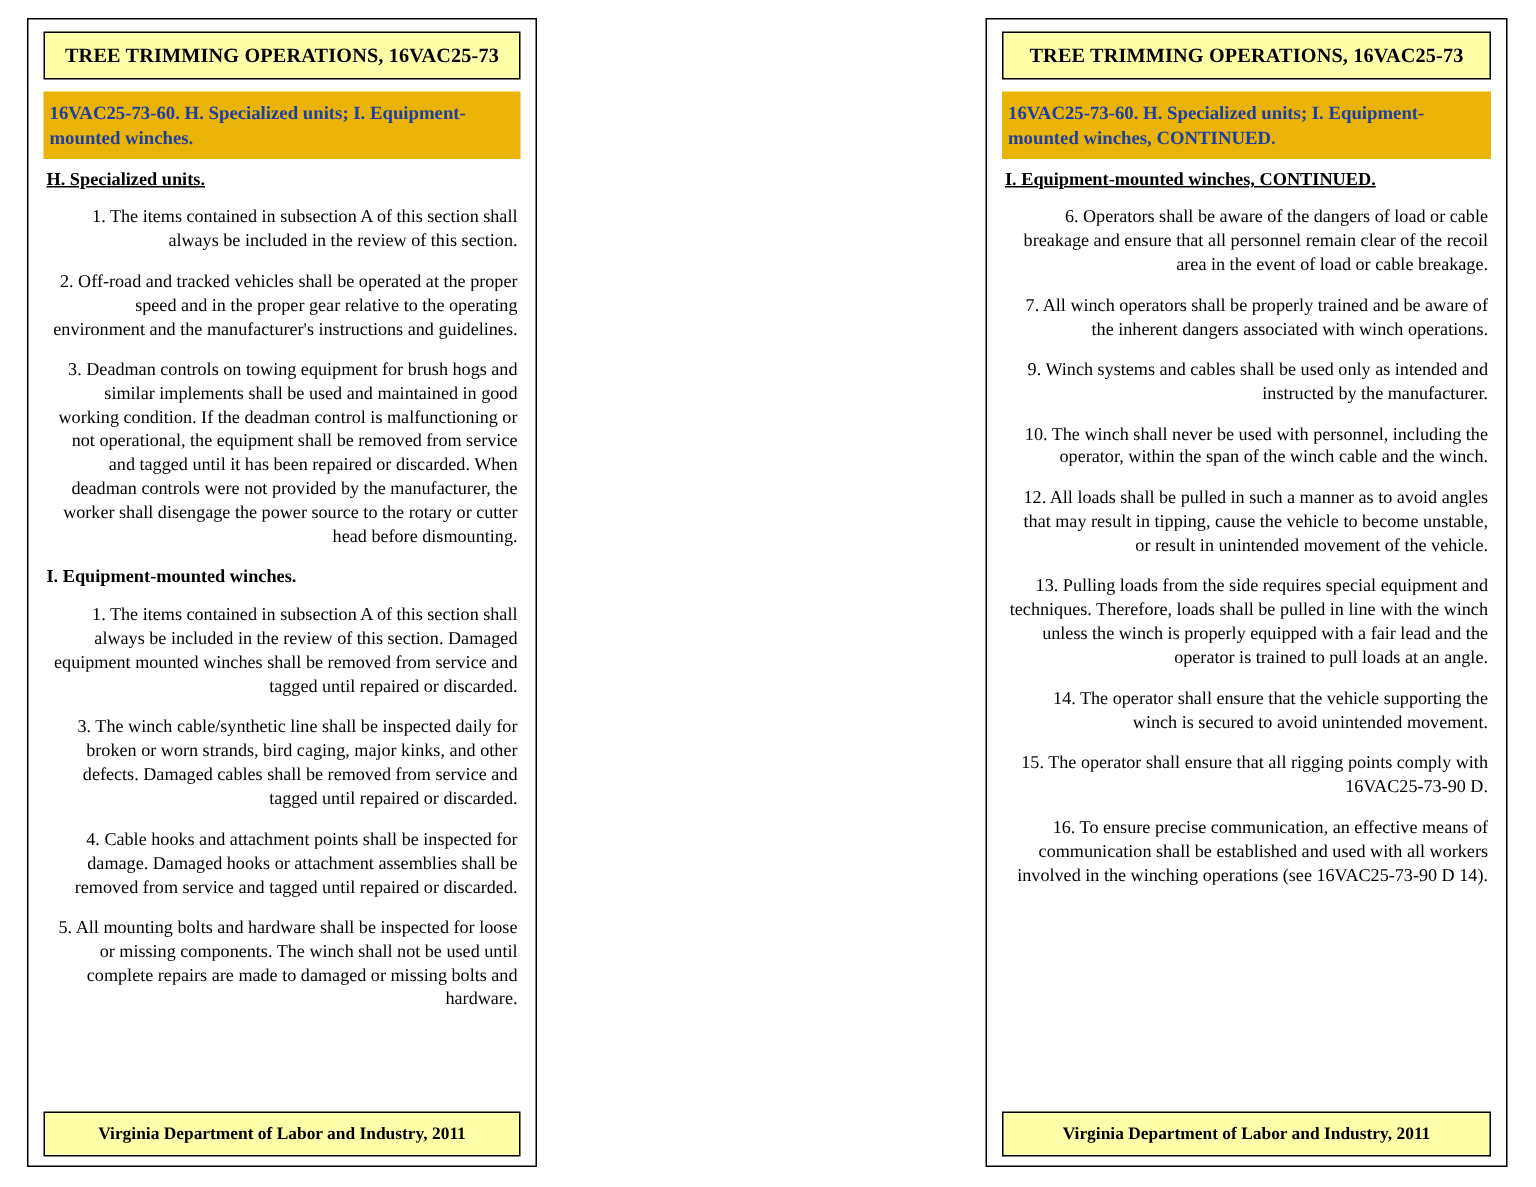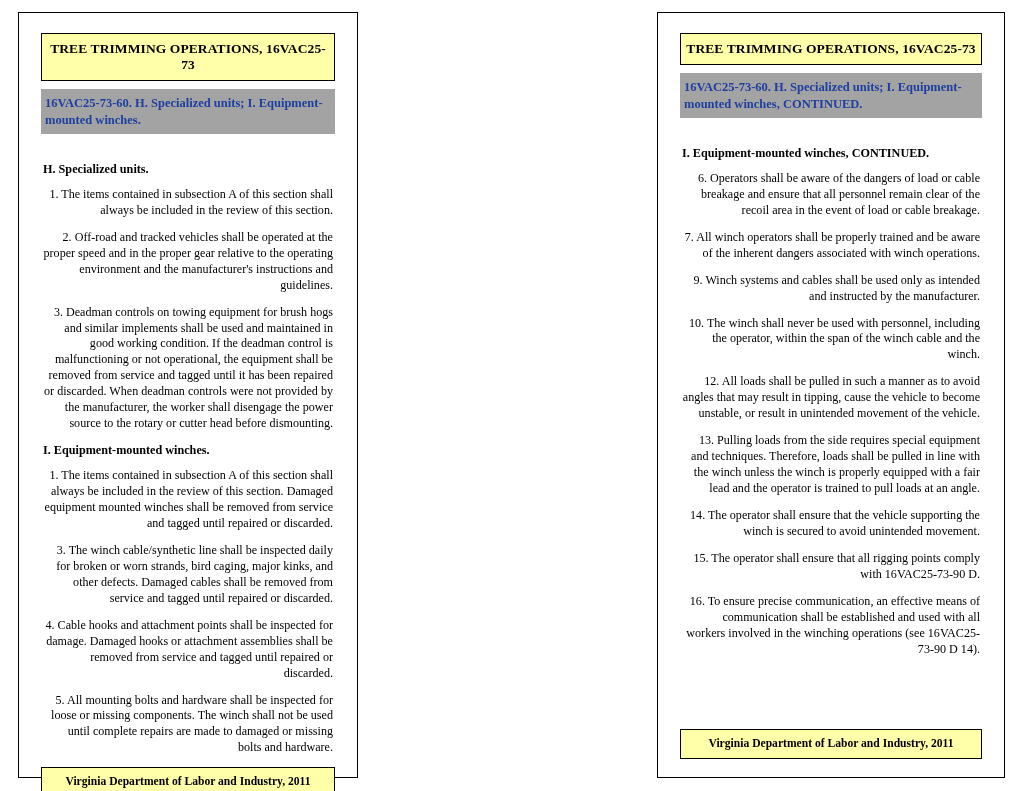--- a/index.html
+++ b/index.html
@@ -20,21 +20,21 @@
     top: 0;
     left: 0;
     width: 1024px;
     height: 791px;
   }
   .panel {
     position: absolute;
     border: 1px solid #000000;
     box-sizing: border-box;
     background: #ffffff;
-    padding: 12px;
+    padding: 0;
   }
   .panel-left {
     left: 18px;
     top: 12px;
     width: 340px;
     height: 766px;
   }
   .panel-right {
     left: 657px;
     top: 12px;
@@ -51,41 +51,42 @@
   .title-bar {
     background: #ffffaa;
     border: 1px solid #000000;
     text-align: center;
     font-weight: bold;
     font-size: 13.5px;
     padding: 7px 4px 7px 4px;
     letter-spacing: 0.1px;
   }
   .subtitle-bar {
-    background: #a3a3a3;
+    background: #eab308;
     color: #1f3fa0;
     font-weight: bold;
     font-size: 12.5px;
     padding: 6px 6px 6px 4px;
     margin-top: 8px;
     line-height: 1.32;
   }
   .body-area {
     flex: 1 1 auto;
     padding: 0 2px;
     margin-top: 6px;
   }
   .section-head {
     font-weight: bold;
     font-size: 12.2px;
     margin: 10px 0 9px 0;
     line-height: 1.3;
   }
   .section-head.first {
-    margin-top: 22px;
+    margin-top: 0;
+    text-decoration: underline;
   }
   .para {
     font-size: 12.1px;
     line-height: 1.32;
     margin: 0 0 11px 0;
     text-align: right;
   }
   .footer-bar {
     background: #ffffaa;
     border: 1px solid #000000;

